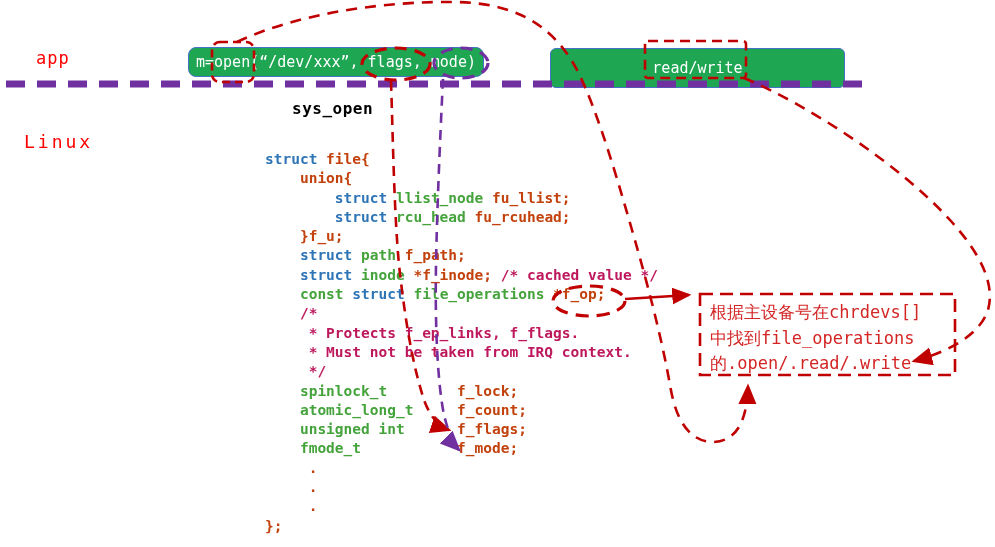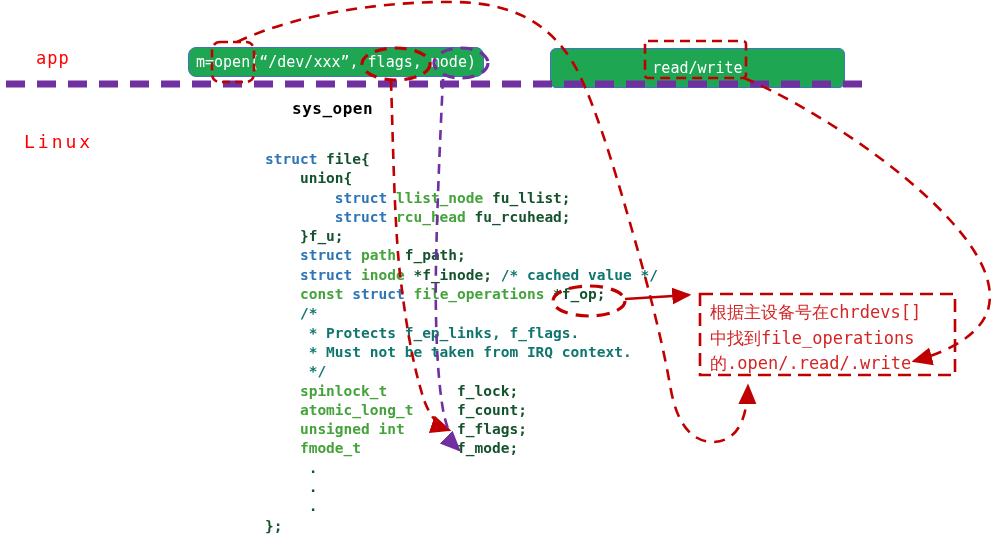--- a/index.html
+++ b/index.html
@@ -21,22 +21,22 @@
   }
   #open-box{left:188px;top:47px;width:296px;height:30px;padding-left:7px;box-sizing:border-box;}
   #rw-box{left:550px;top:48px;width:295px;height:40px;justify-content:center;border-radius:6px;box-sizing:border-box;}
   
   #code-block{
     left:265px;top:150px;font-size:14.5px;font-weight:bold;line-height:19.3px;
     color:#111;white-space:pre;font-family:"DejaVu Sans Mono","Liberation Mono",monospace;
   }
   .seg-k{color:#2e75b6;margin-top:28px;}
   .seg-t{color:#45a33c;}
-  .seg-c{color:#0f766e;}
-  .seg-d{color:#14532d;}
+  .seg-c{color:#be185d;}
+  .seg-d{color:#c2410c;}
   
   #note-text{
     left:710px;top:300px;width:242px;color:#d42525;font-size:17px;line-height:25.5px;
     font-family:"DejaVu Sans Mono","Liberation Mono",monospace;white-space:nowrap;
   }
   svg{position:absolute;left:0;top:0;pointer-events:none;}
 </style>
 </head>
 <body>
 

